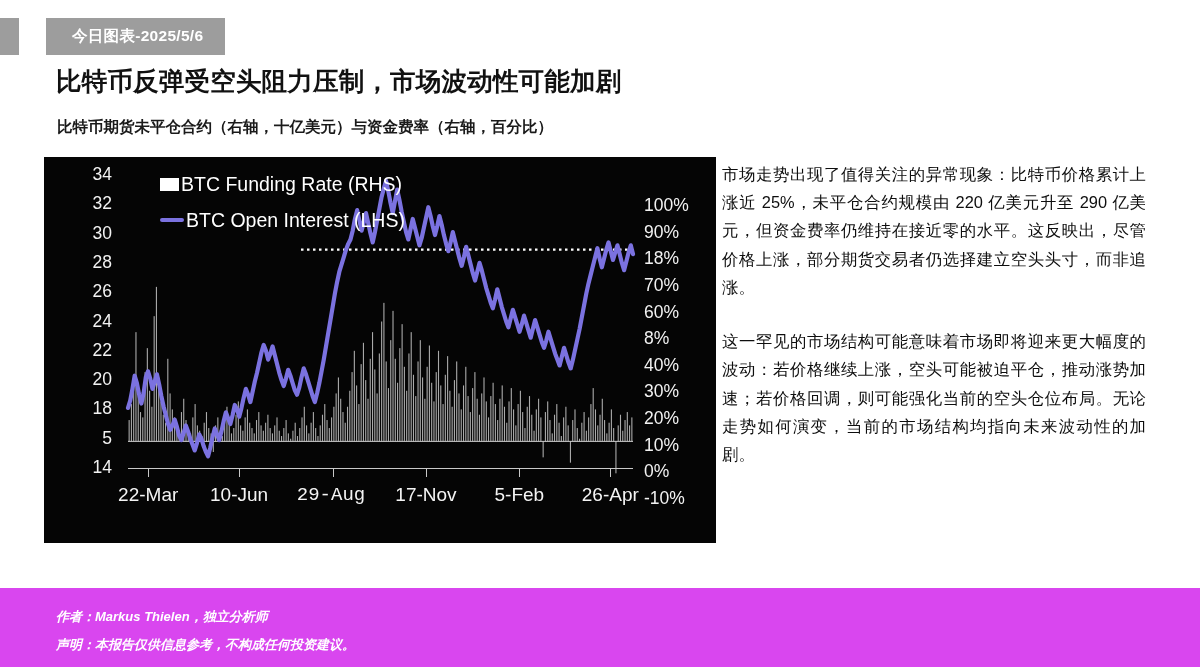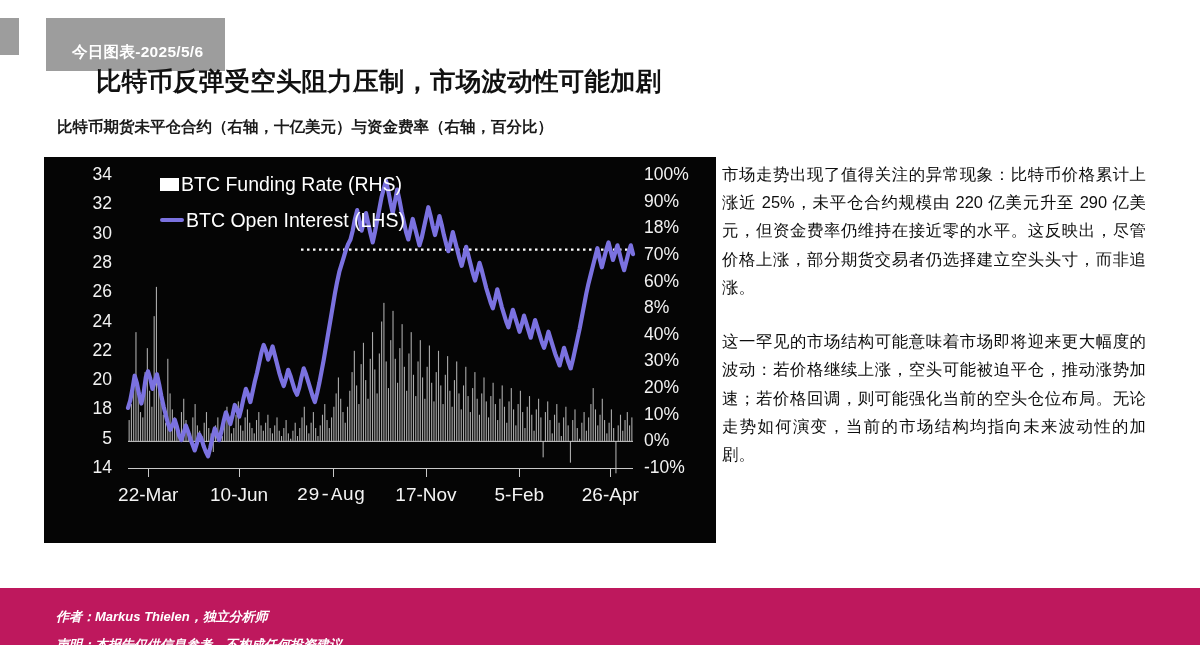--- a/index.html
+++ b/index.html
@@ -29,39 +29,38 @@
     height: 37px;
     background: #9d9d9d;
   }
 
   
   .badge {
     position: absolute;
     left: 46px;
     top: 18px;
     height: 37px;
-    padding: 16px 22px 0 26px;
+    padding: 0 22px 0 26px;
     background: #9d9d9d;
     color: #ffffff;
     font-size: 15.5px;
     font-weight: bold;
     letter-spacing: .3px;
     display: flex;
     align-items: center;
   }
   .headline {
     position: absolute;
     left: 56px;
     top: 64px;
     font-size: 25.5px;
     font-weight: bold;
     color: #111111;
     letter-spacing: .2px;
     white-space: nowrap;
-    margin-left: 40px;
   }
   .subhead {
     position: absolute;
     left: 57px;
     top: 117px;
     font-size: 15.5px;
     font-weight: bold;
     color: #1a1a1a;
     white-space: nowrap;
   }
@@ -85,21 +84,21 @@
   }
 
   
   .yaxis-left, .yaxis-right {
     position: absolute;
     top: 0;
     height: 100%;
     width: 64px;
   }
   .yaxis-left { left: 8px; }
-  .yaxis-right { left: 594px; width: 70px; }
+  .yaxis-right { left: 594px; width: 70px; margin-top: 31px; }
   .ytick {
     position: absolute;
     color: #f2f2f2;
     font-size: 17.5px;
     line-height: 1;
     transform: translateY(-50%);
     white-space: nowrap;
   }
   .yaxis-left .ytick { right: 4px; text-align: right; }
   .yaxis-right .ytick { left: 6px; text-align: left; }
@@ -185,22 +184,22 @@
     color: #0e0e0e;
     text-align: justify;
   }
 
   
   .footer {
     position: absolute;
     left: 0;
     right: 0;
     top: 588px;
-    height: 57px;
-    background: #be185d;
+    height: 79px;
+    background: #d946ef;
   }
   .footer-line {
     position: absolute;
     left: 56px;
     color: #ffffff;
     font-style: italic;
     font-weight: bold;
     font-size: 13px;
     white-space: nowrap;
   }

